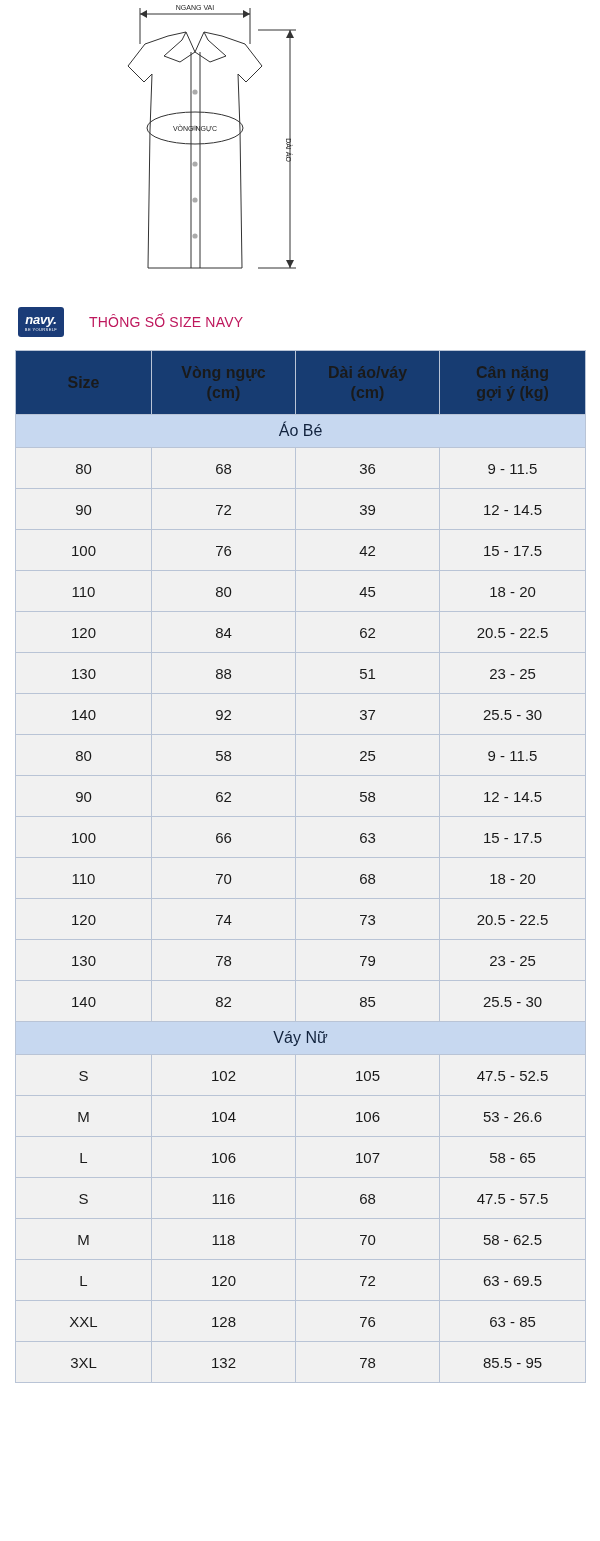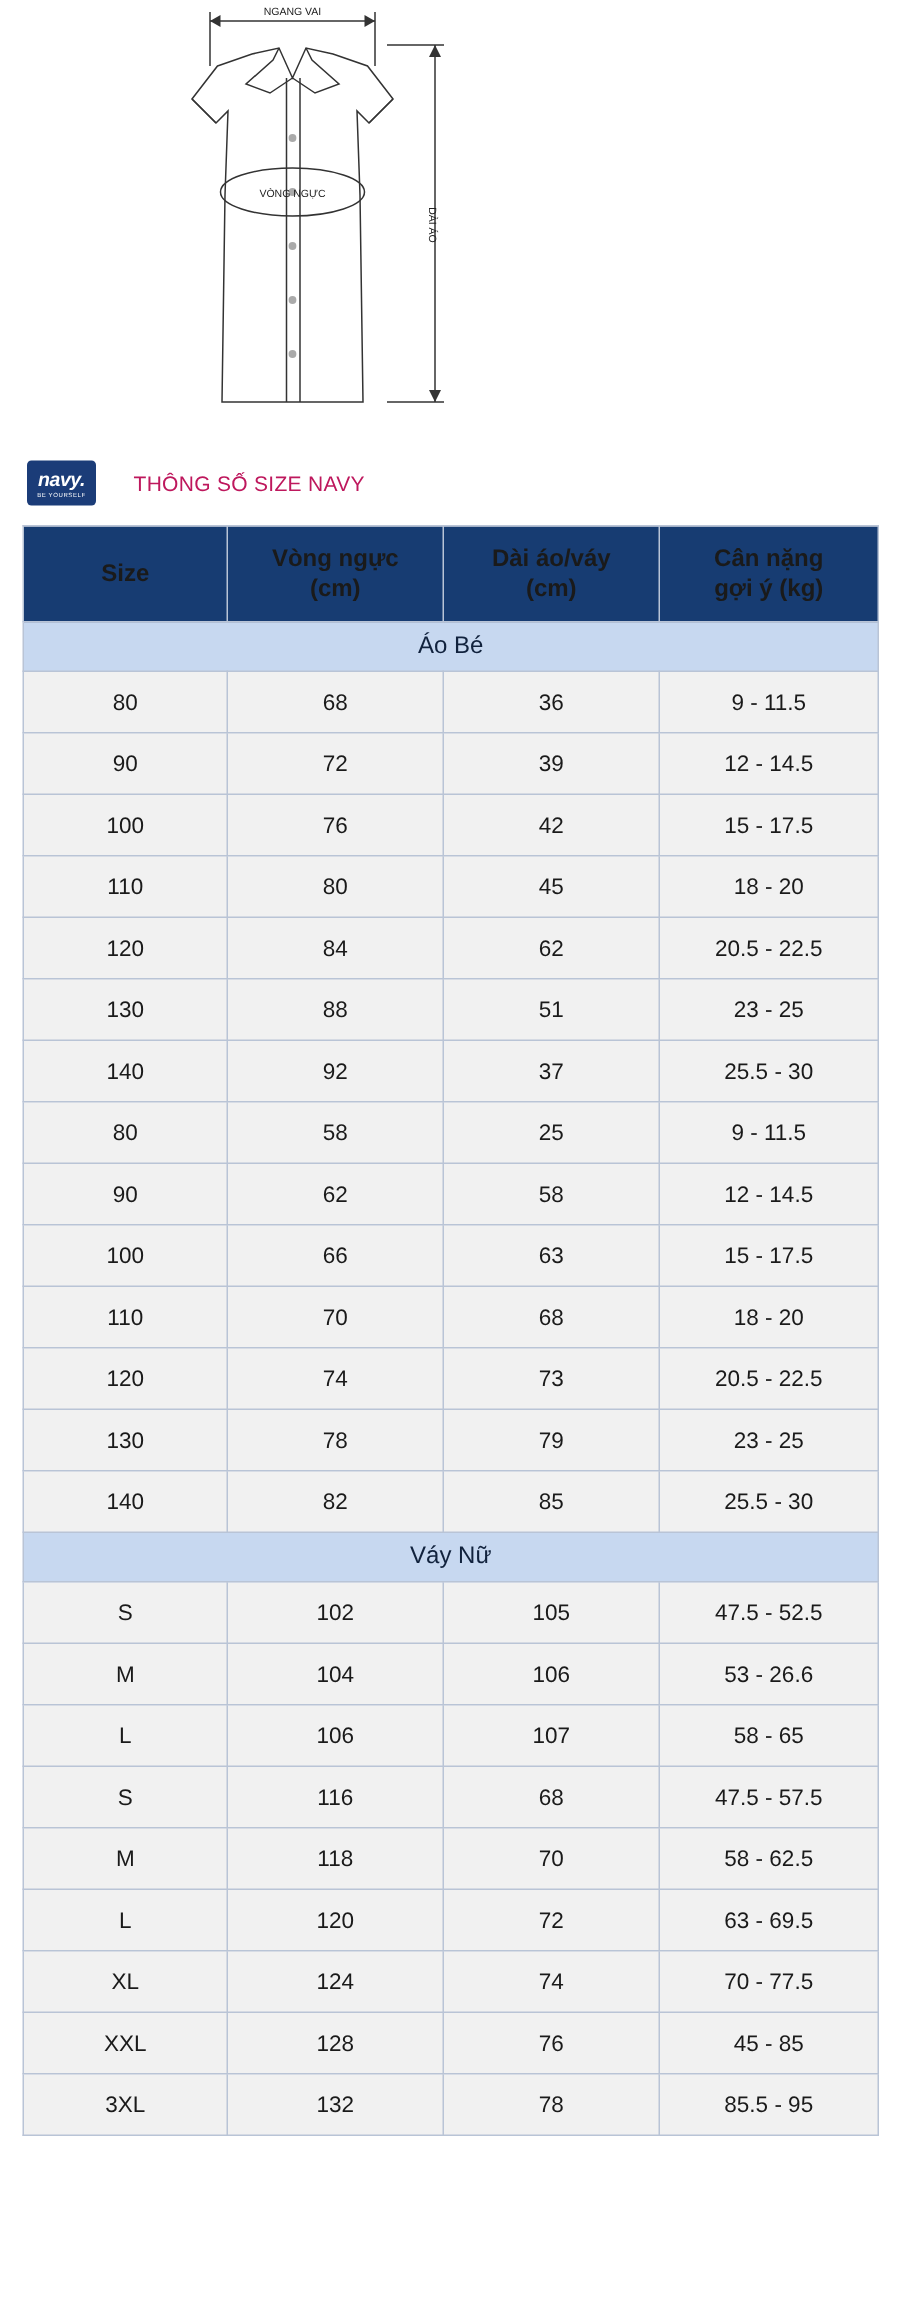--- a/index.html
+++ b/index.html
@@ -313,30 +313,24 @@
           <td>70</td>
           <td>58 - 62.5</td>
         </tr>
         <tr class="data">
           <td>L</td>
           <td>120</td>
           <td>72</td>
           <td>63 - 69.5</td>
         </tr>
         <tr class="data">
-          <td>XL</td>
-          <td>124</td>
-          <td>74</td>
-          <td>70 - 77.5</td>
-        </tr>
-        <tr class="data">
           <td>XXL</td>
           <td>128</td>
           <td>76</td>
-          <td>45 - 85</td>
+          <td>63 - 85</td>
         </tr>
         <tr class="data">
           <td>3XL</td>
           <td>132</td>
           <td>78</td>
           <td>85.5 - 95</td>
         </tr>
       </tbody>
     </table>
   </div>

